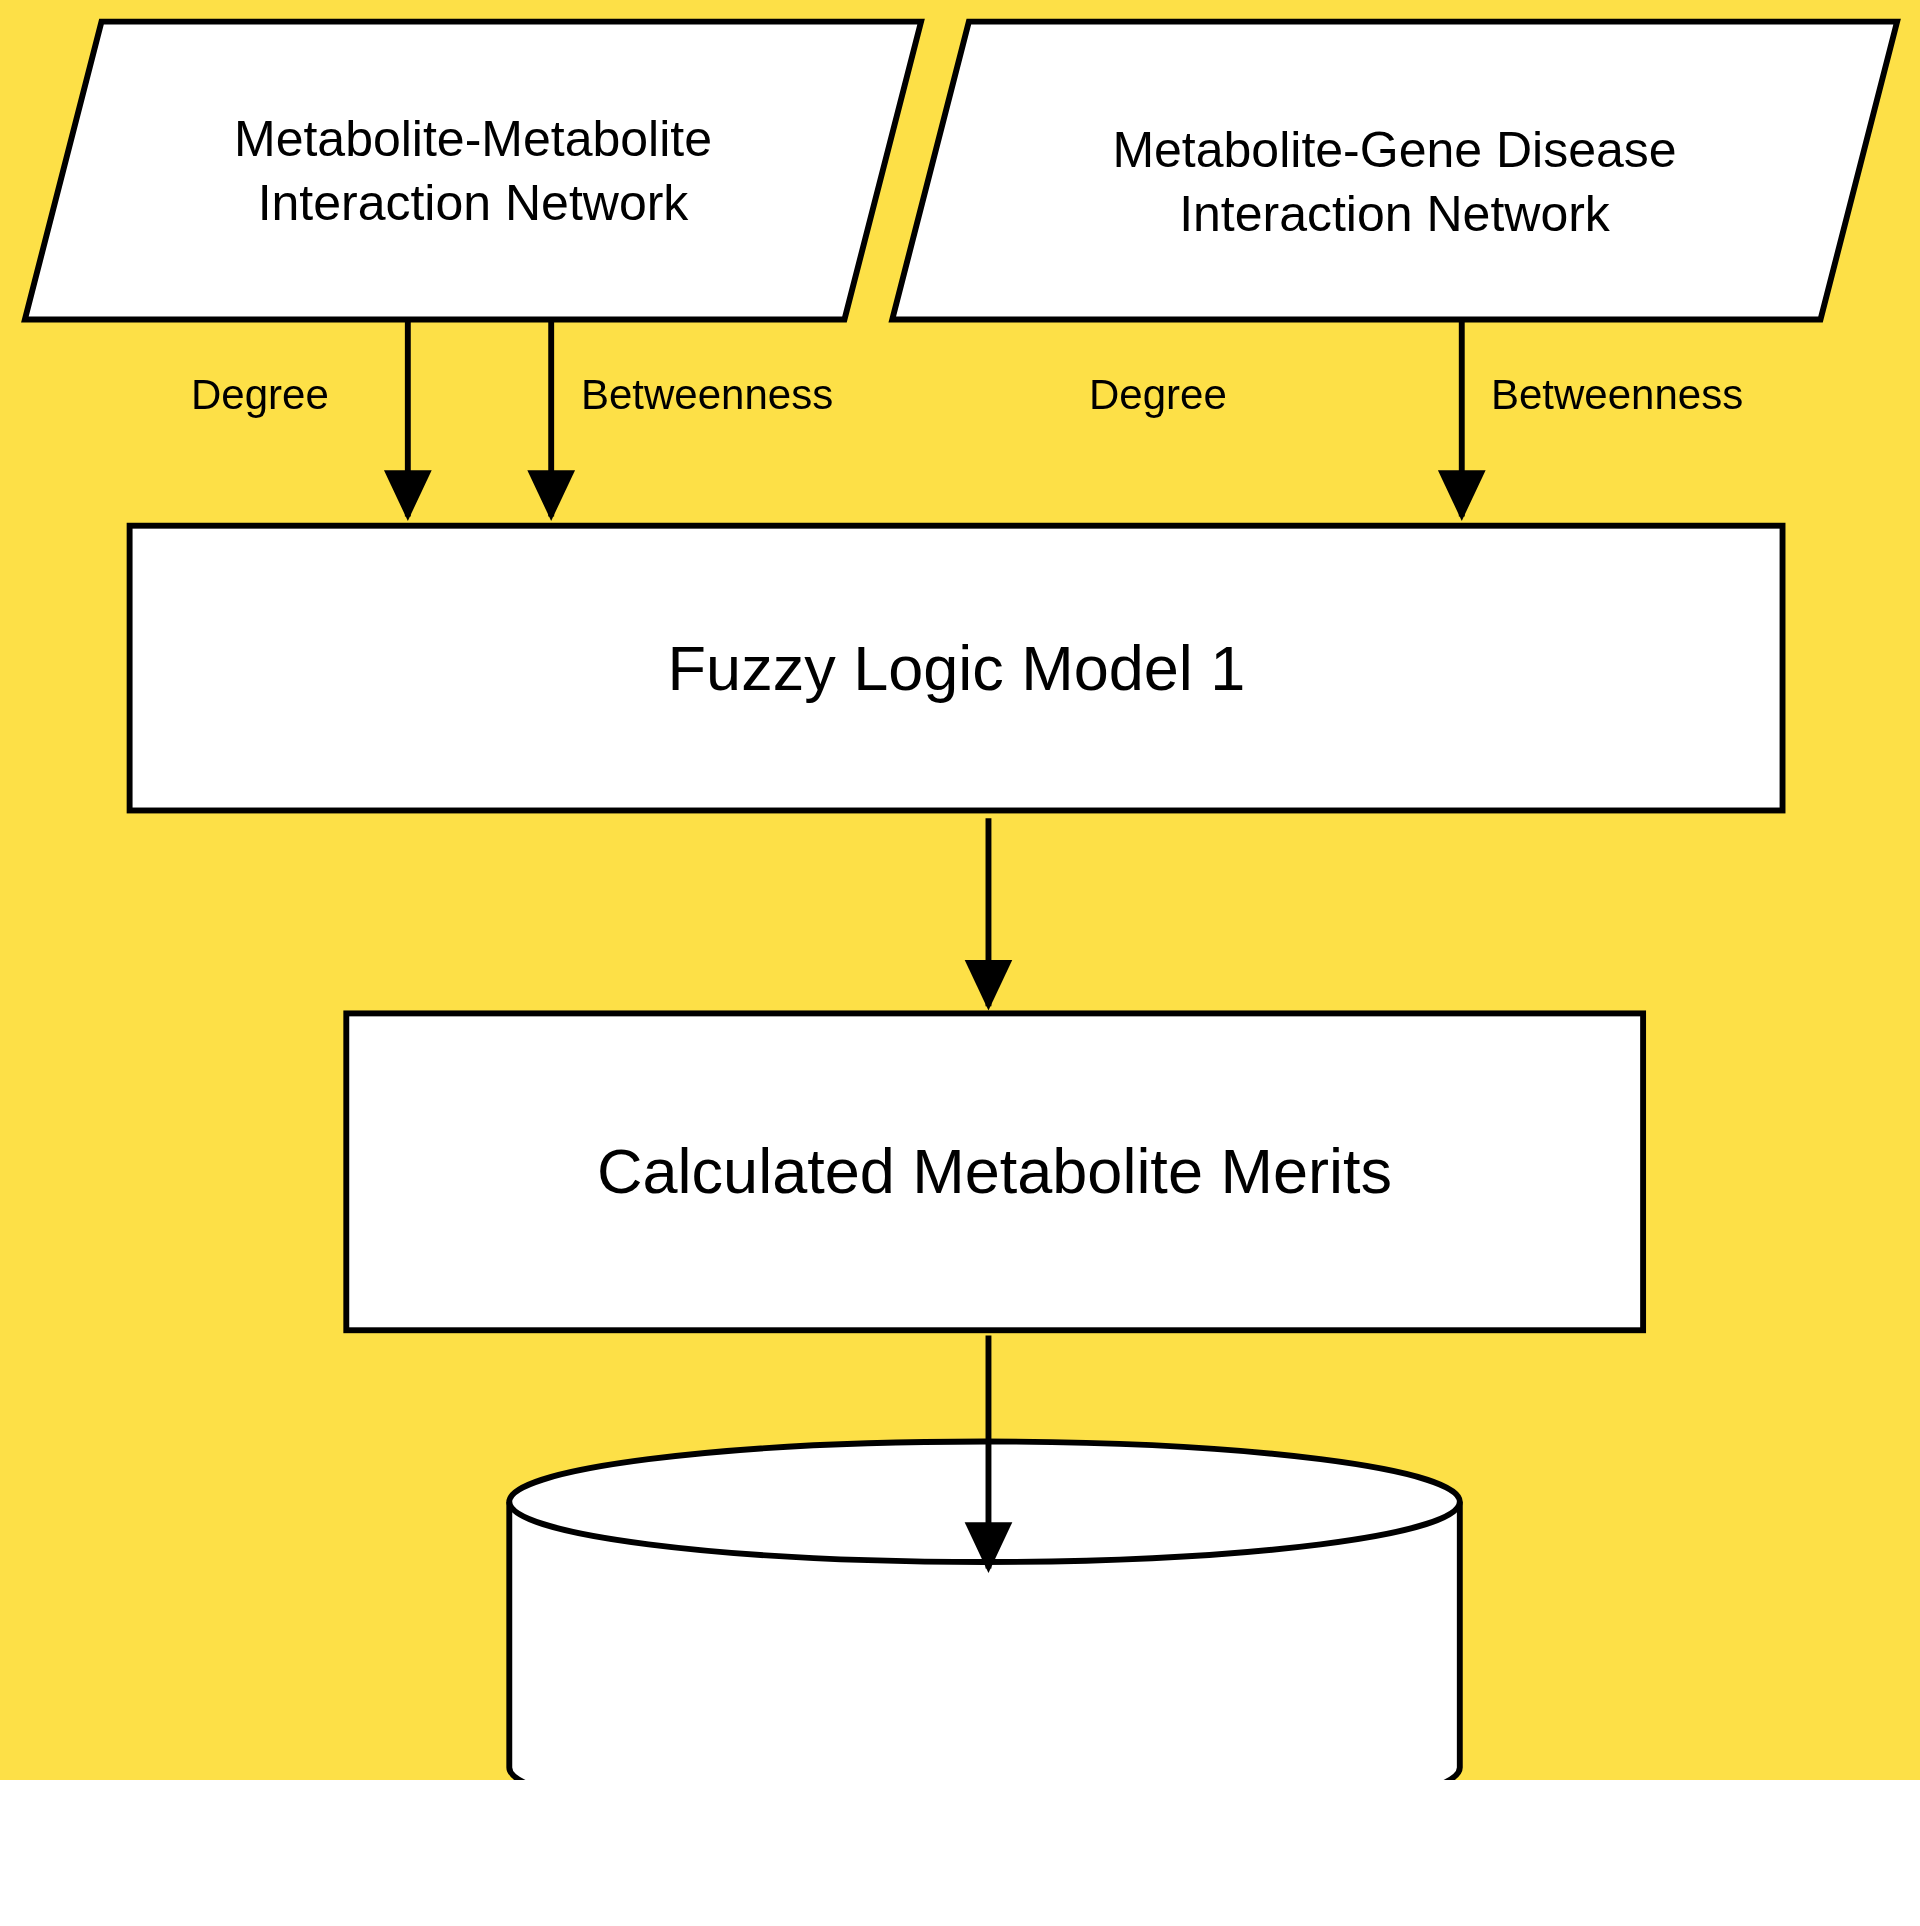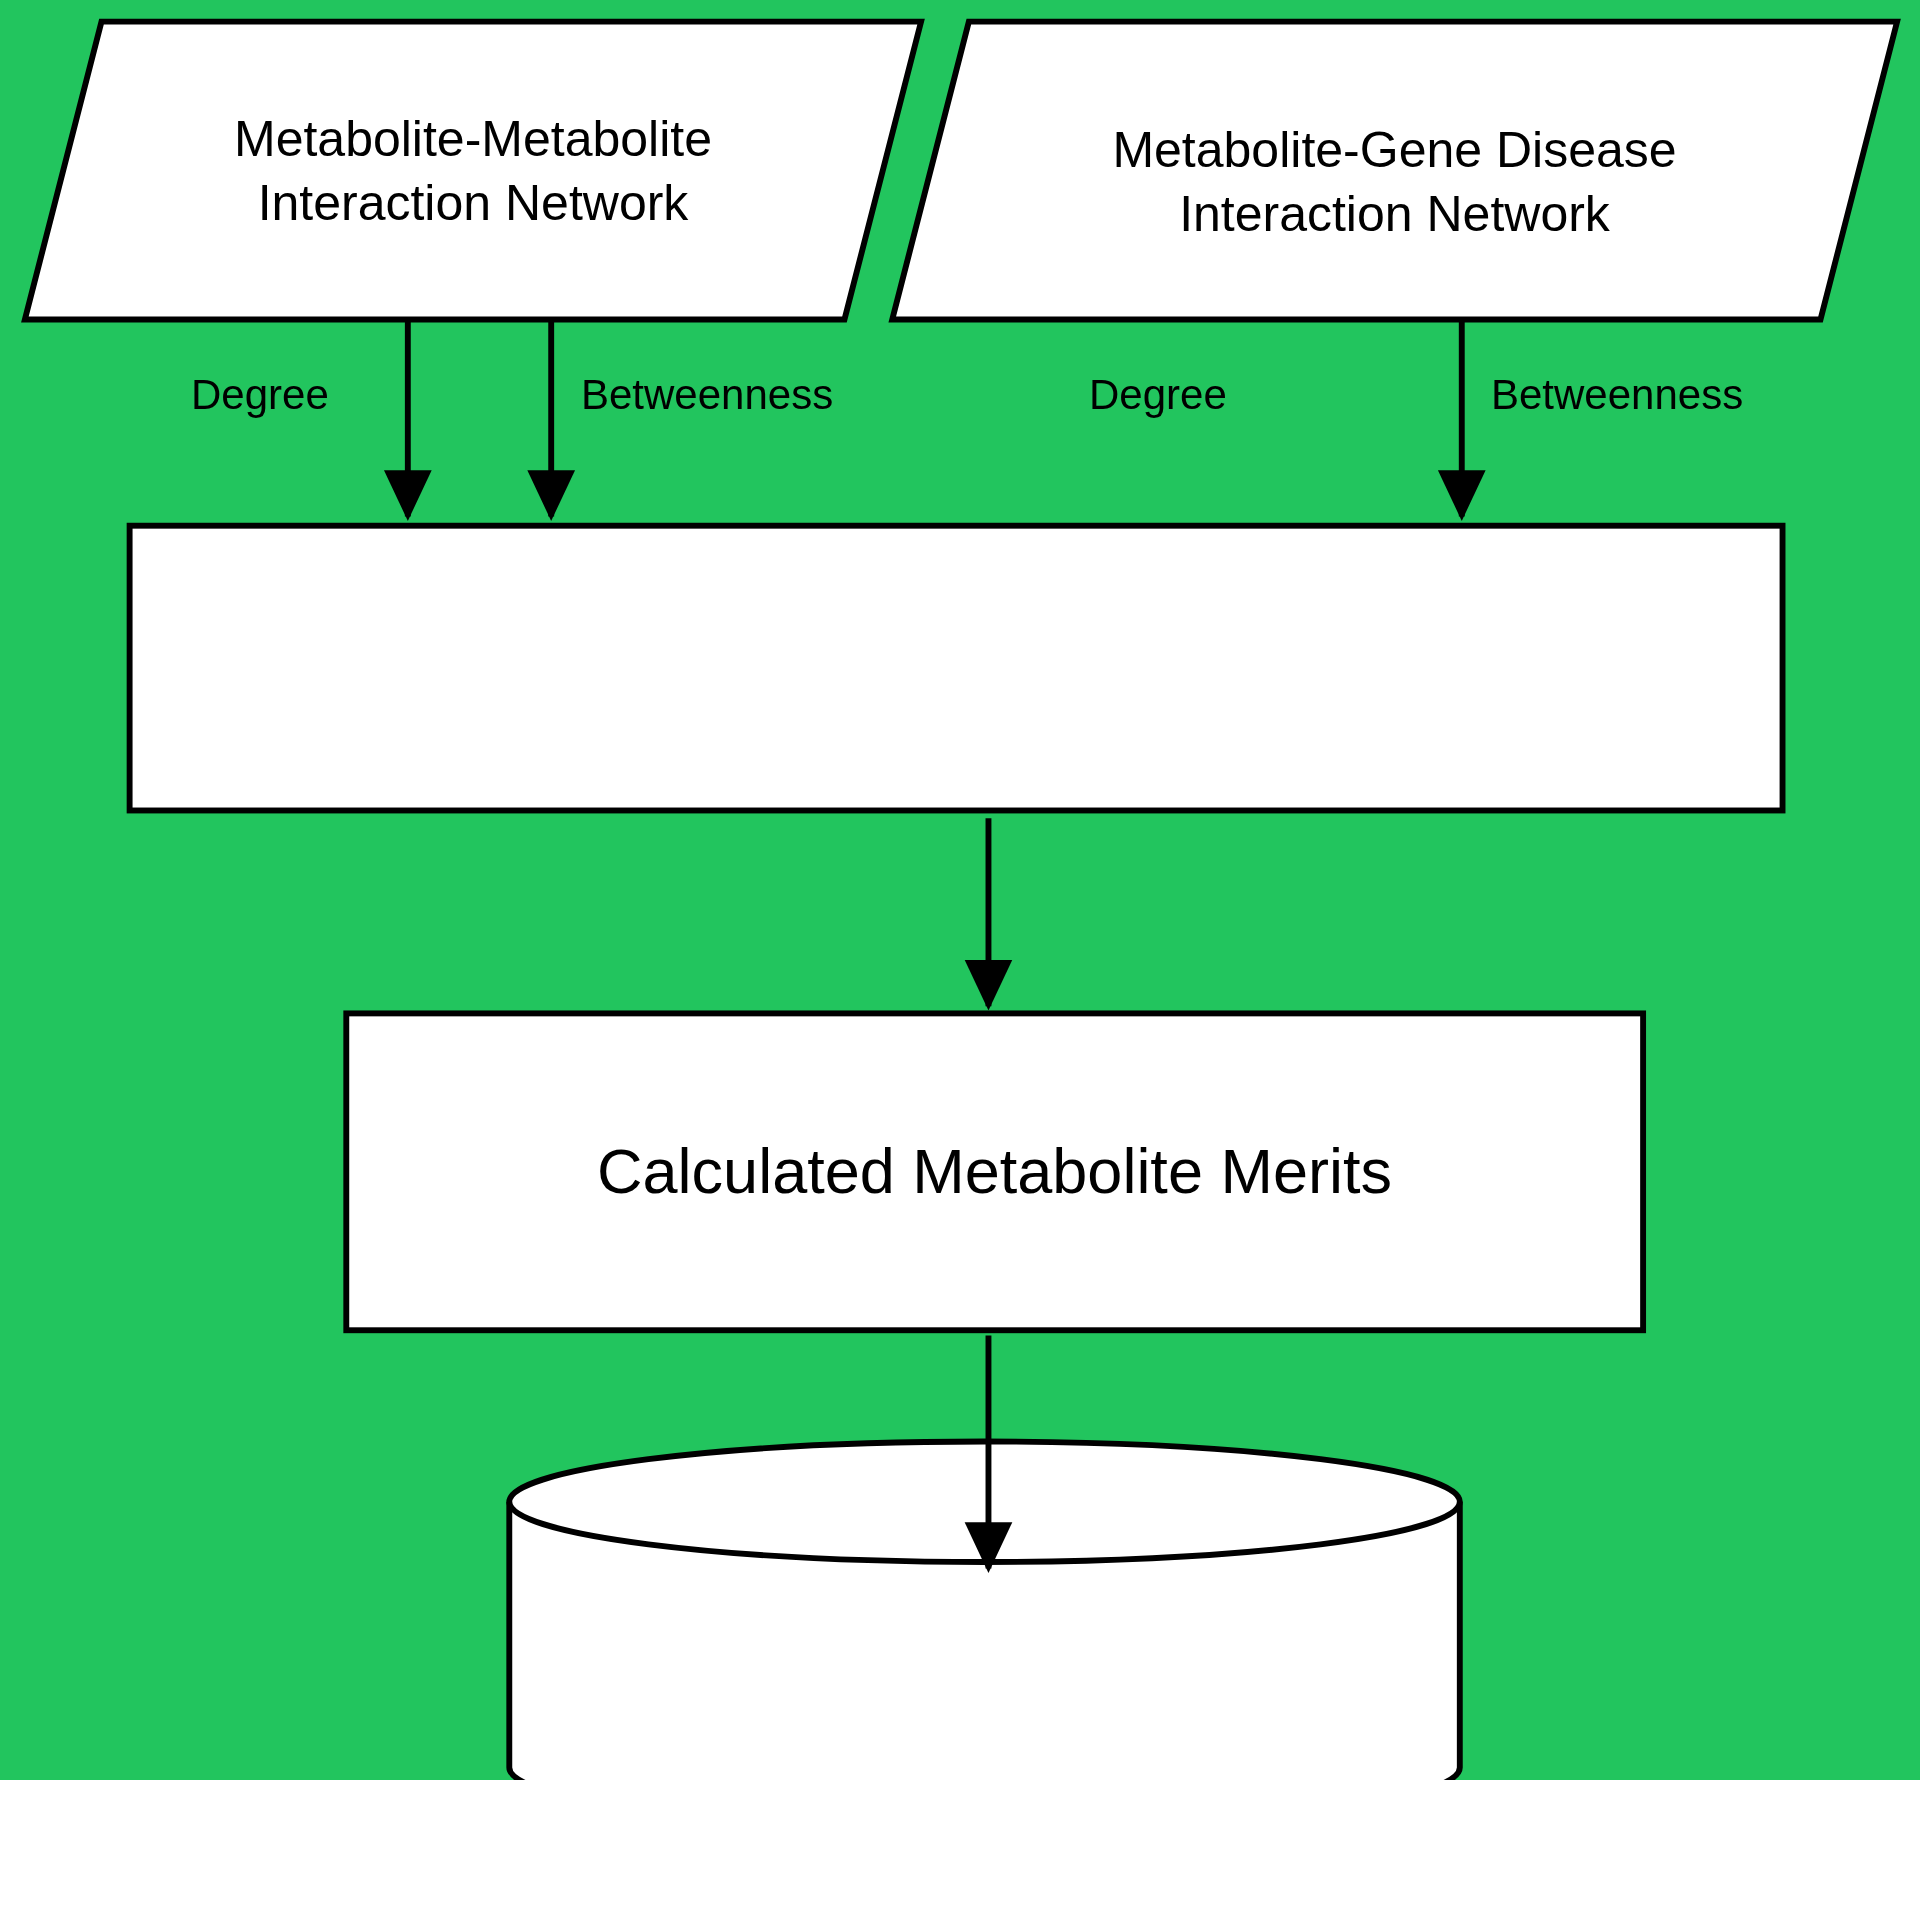--- a/index.html
+++ b/index.html
@@ -7,21 +7,21 @@
     padding: 0;
     background: #ffffff;
   }
   body {
     font-family: "Liberation Sans", sans-serif;
   }
   #canvas {
     position: relative;
     width: 1920px;
     height: 1780px;
-    background: #22c55e;
+    background: #fde047;
     overflow: hidden;
   }
   #flow-svg {
     position: absolute;
     left: 0;
     top: 0;
     width: 1920px;
     height: 1926px;
   }
   .node-label {
@@ -99,20 +99,21 @@
 
     <line x1="1510" y1="2040" x2="1510" y2="2396" stroke="#000000" stroke-width="9" marker-end="url(#arrowhead)"></line>
   </svg>
 
   <div class="node-label src-label" style="left:25px; top:21.6px; width:896px; height:298px;">Metabolite-Metabolite
 Interaction Network</div>
 
   <div class="node-label src-label" style="left:892px; top:33px; width:1005px; height:298px;">Metabolite-Gene Disease
 Interaction Network</div>
 
+  <div class="node-label proc-label" style="left:130px; top:526px; width:1653px; height:285px;">Fuzzy Logic Model 1</div>
 
   <div class="node-label merit-label" style="left:346px; top:1013px; width:1297px; height:317px;">Calculated Metabolite Merits</div>
 
 
   <div class="edge-label" style="left:191px; top:374px;">Degree</div>
 
   <div class="edge-label" style="left:581px; top:374px;">Betweenness</div>
 
   <div class="edge-label" style="left:1089px; top:374px;">Degree</div>
 

